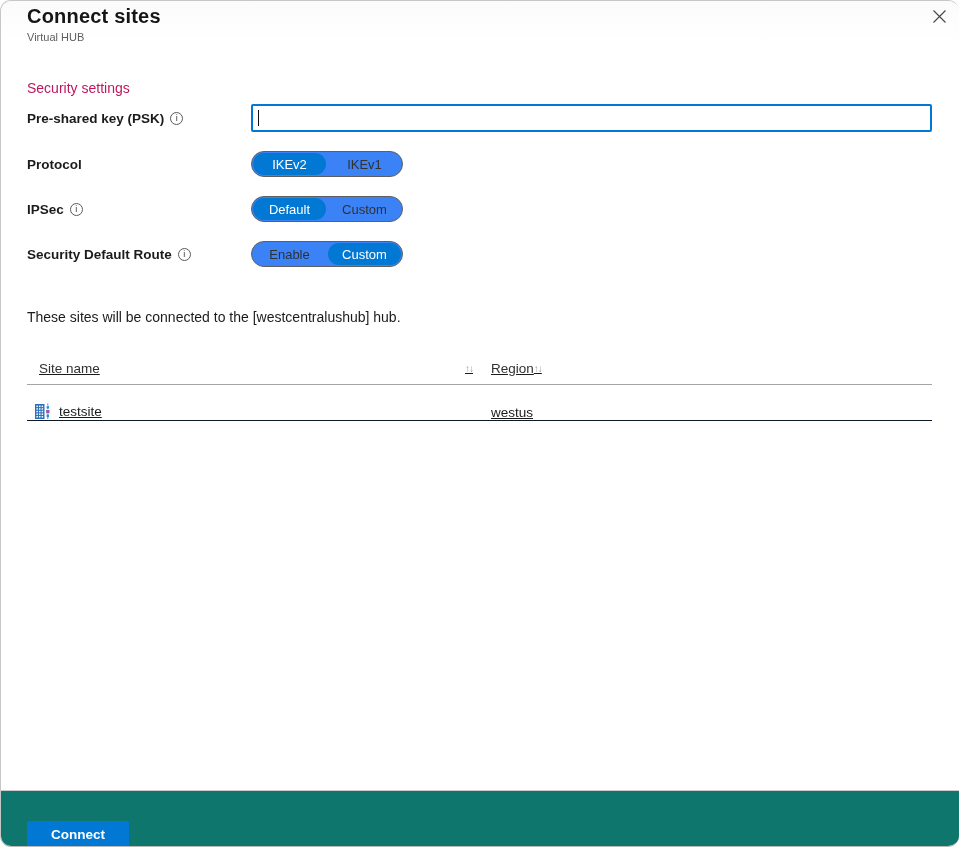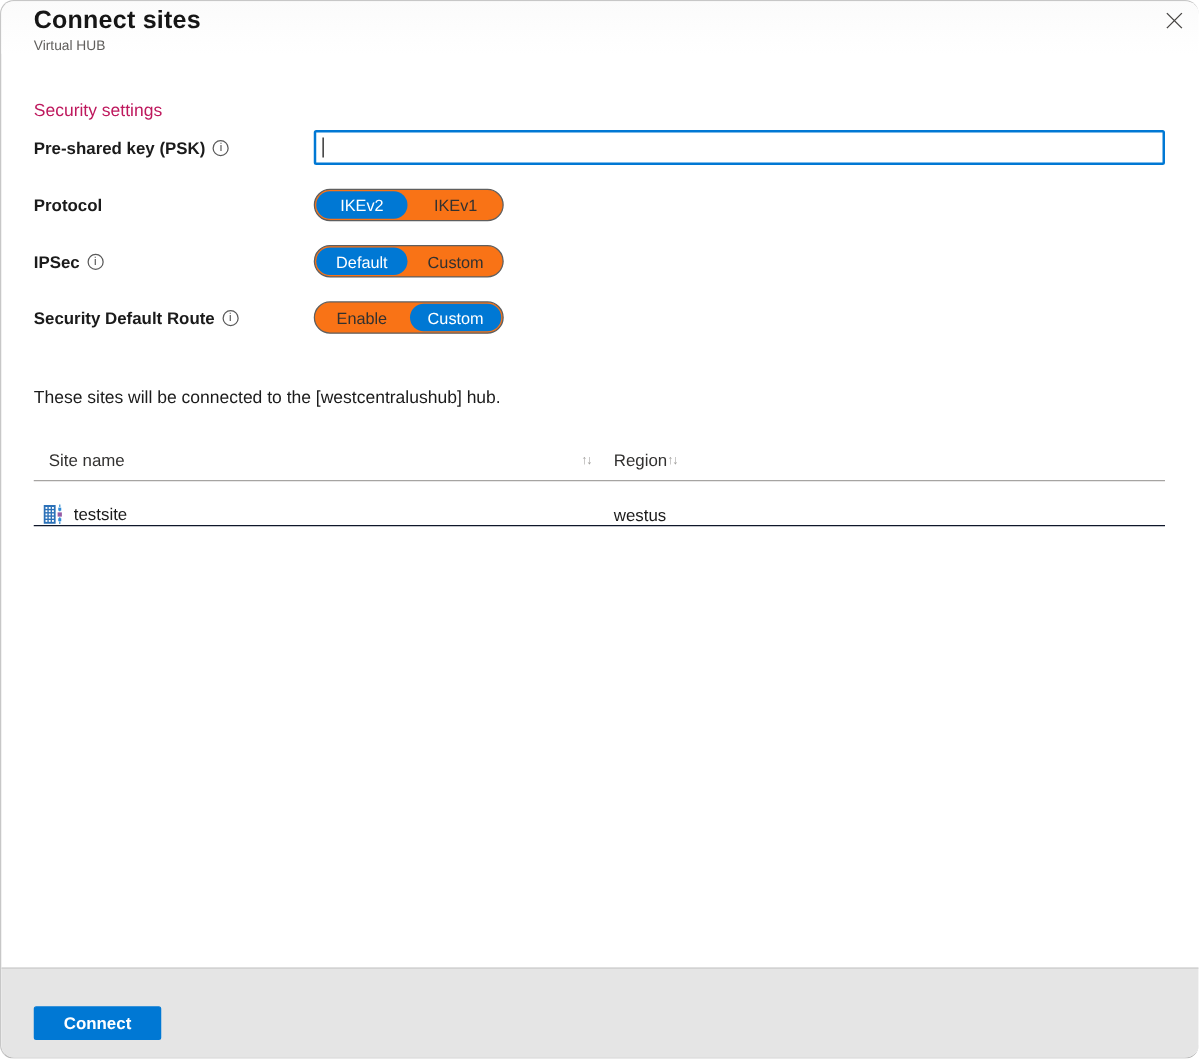--- a/index.html
+++ b/index.html
@@ -29,41 +29,41 @@
     font-size:9px; font-weight:400; color:#3b3b3b; box-sizing:border-box; cursor:pointer;
   }
   .text-input{
     flex:1; height:28px; box-sizing:border-box; background:#fff;
     border:2px solid #0078d4; border-radius:2px;
     display:flex; align-items:center; padding-left:5px; cursor:text;
   }
   .caret{width:1px; height:16px; background:#111;}
   .toggle{
     display:inline-flex; align-items:stretch; height:26px; box-sizing:border-box;
-    border:1px solid #5f5f5f; border-radius:13px; background:#f97316; overflow:hidden;
+    border:1px solid #5f5f5f; border-radius:13px; background:#3b82f6; overflow:hidden;
   }
   .toggle-option{
     min-width:67px; margin:1px; padding:0 3px; border-radius:12px;
     display:flex; align-items:center; justify-content:center;
     font-size:13px; color:#323130; cursor:pointer; white-space:nowrap;
   }
   .toggle-option.selected{background:#0078d4; color:#fff;}
   .note{margin:42px 0 0; font-size:14px; color:#1b1b1b;}
-  .table{margin-top:27px;}
+  .table{margin-top:27px;text-decoration:underline;}
   .thead{display:flex; align-items:center; height:32px; border-bottom:1px solid #a6a4a2;}
   .th{font-size:13.5px; color:#323130; box-sizing:border-box; display:flex; align-items:center; cursor:pointer;}
   .th.col-site{width:464px; flex:0 0 464px; padding-left:12px; padding-right:18px; justify-content:space-between;}
   .th.col-region{flex:1; padding-right:7px; }
   .sort{font-size:10px; color:#a19f9d; letter-spacing:-1px; cursor:pointer;}
   .trow{display:flex; align-items:flex-end; height:35px; border-bottom:1px solid #0f172a; cursor:pointer;}
   .td{font-size:13.5px; color:#1b1b1b; box-sizing:border-box;}
   .td.col-site{width:464px; flex:0 0 464px; padding-left:7px; display:flex; align-items:center; gap:8px;}
   .td.col-region{flex:1;}
   .footer{
-    position:absolute; left:0; right:0; bottom:0; height:72px; background:#e5e5e5;
+    position:absolute; left:0; right:0; bottom:0; height:56px; background:#0f766e;
     border-top:1px solid #cccccc; box-sizing:border-box;
   }
   .connect-btn{
     margin:30px 0 0 26px; height:27px; padding:0 23px;
     background:#0078d4; color:#fff; border:1px solid #0078d4; border-radius:2px;
     font-family:"Liberation Sans", sans-serif; font-size:13.5px; font-weight:700; cursor:pointer;
   }
 </style>
 </head>
 <body>

